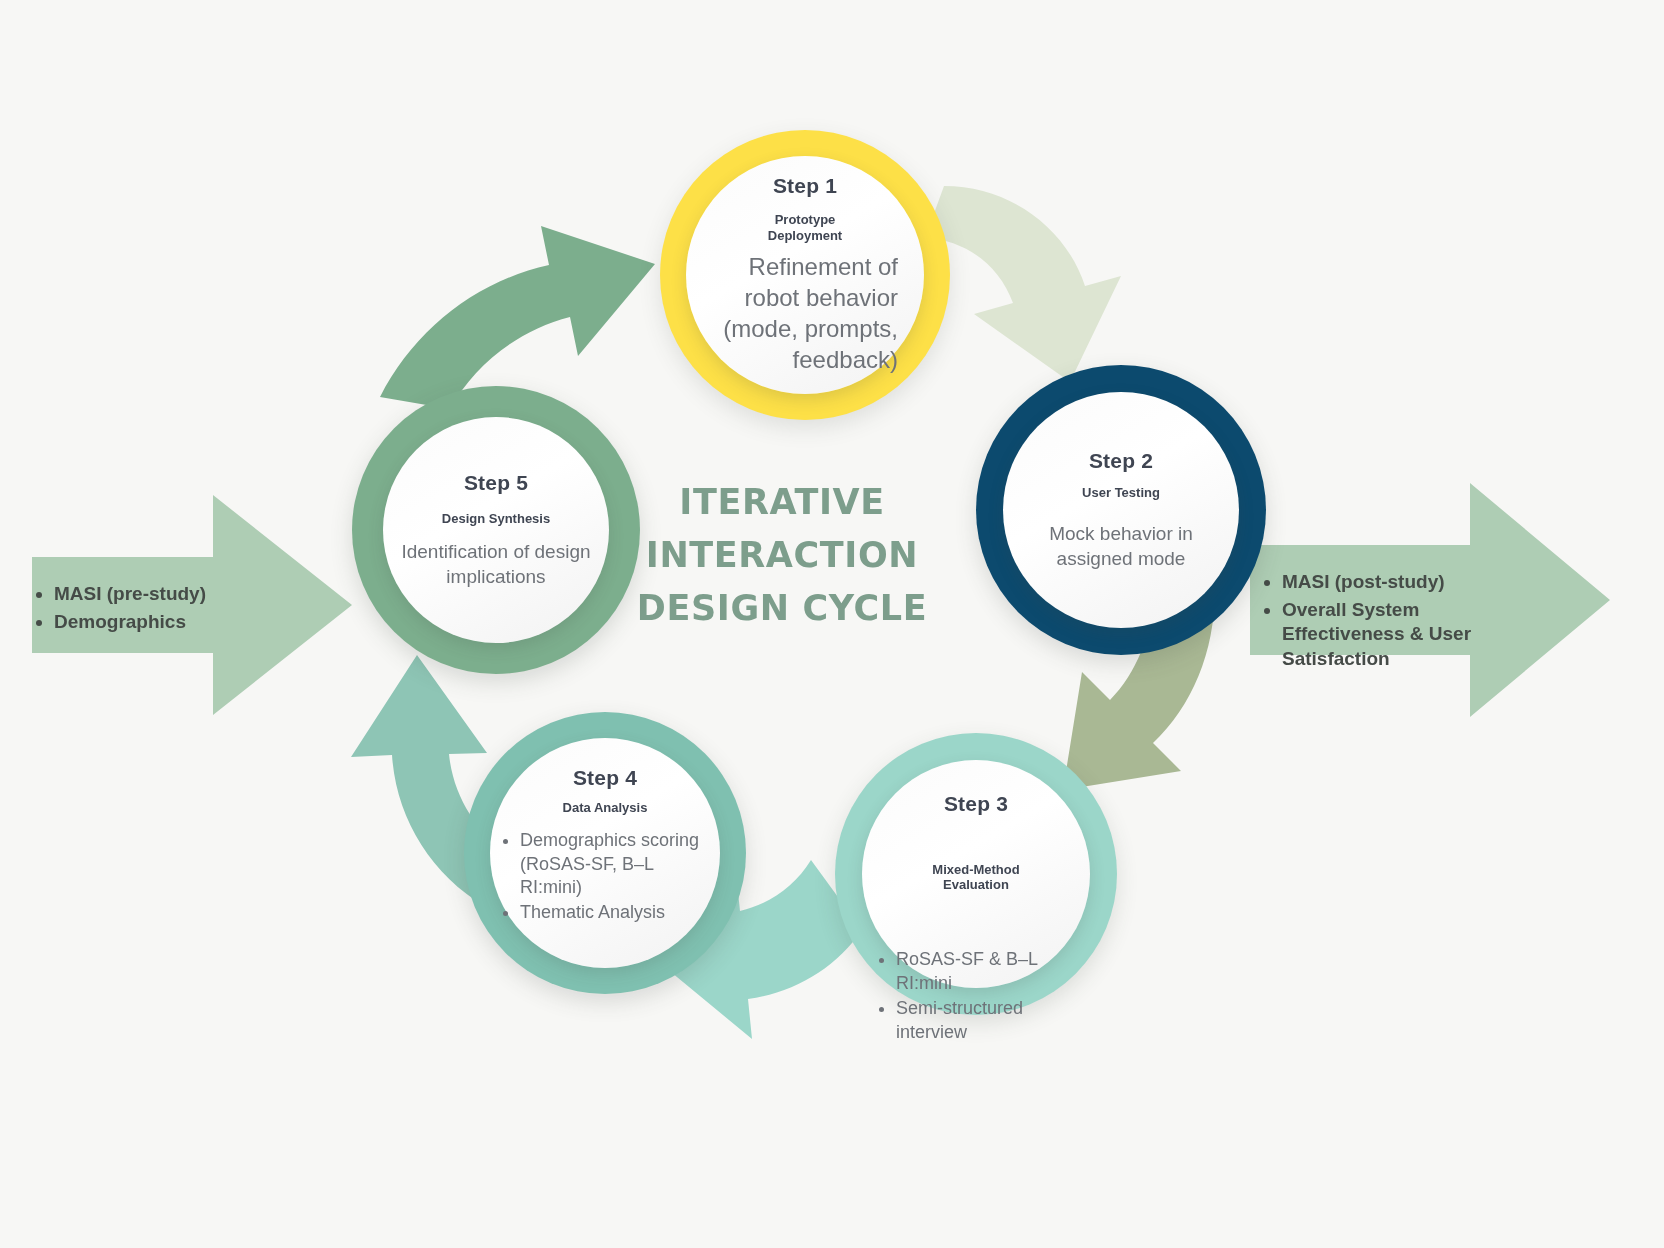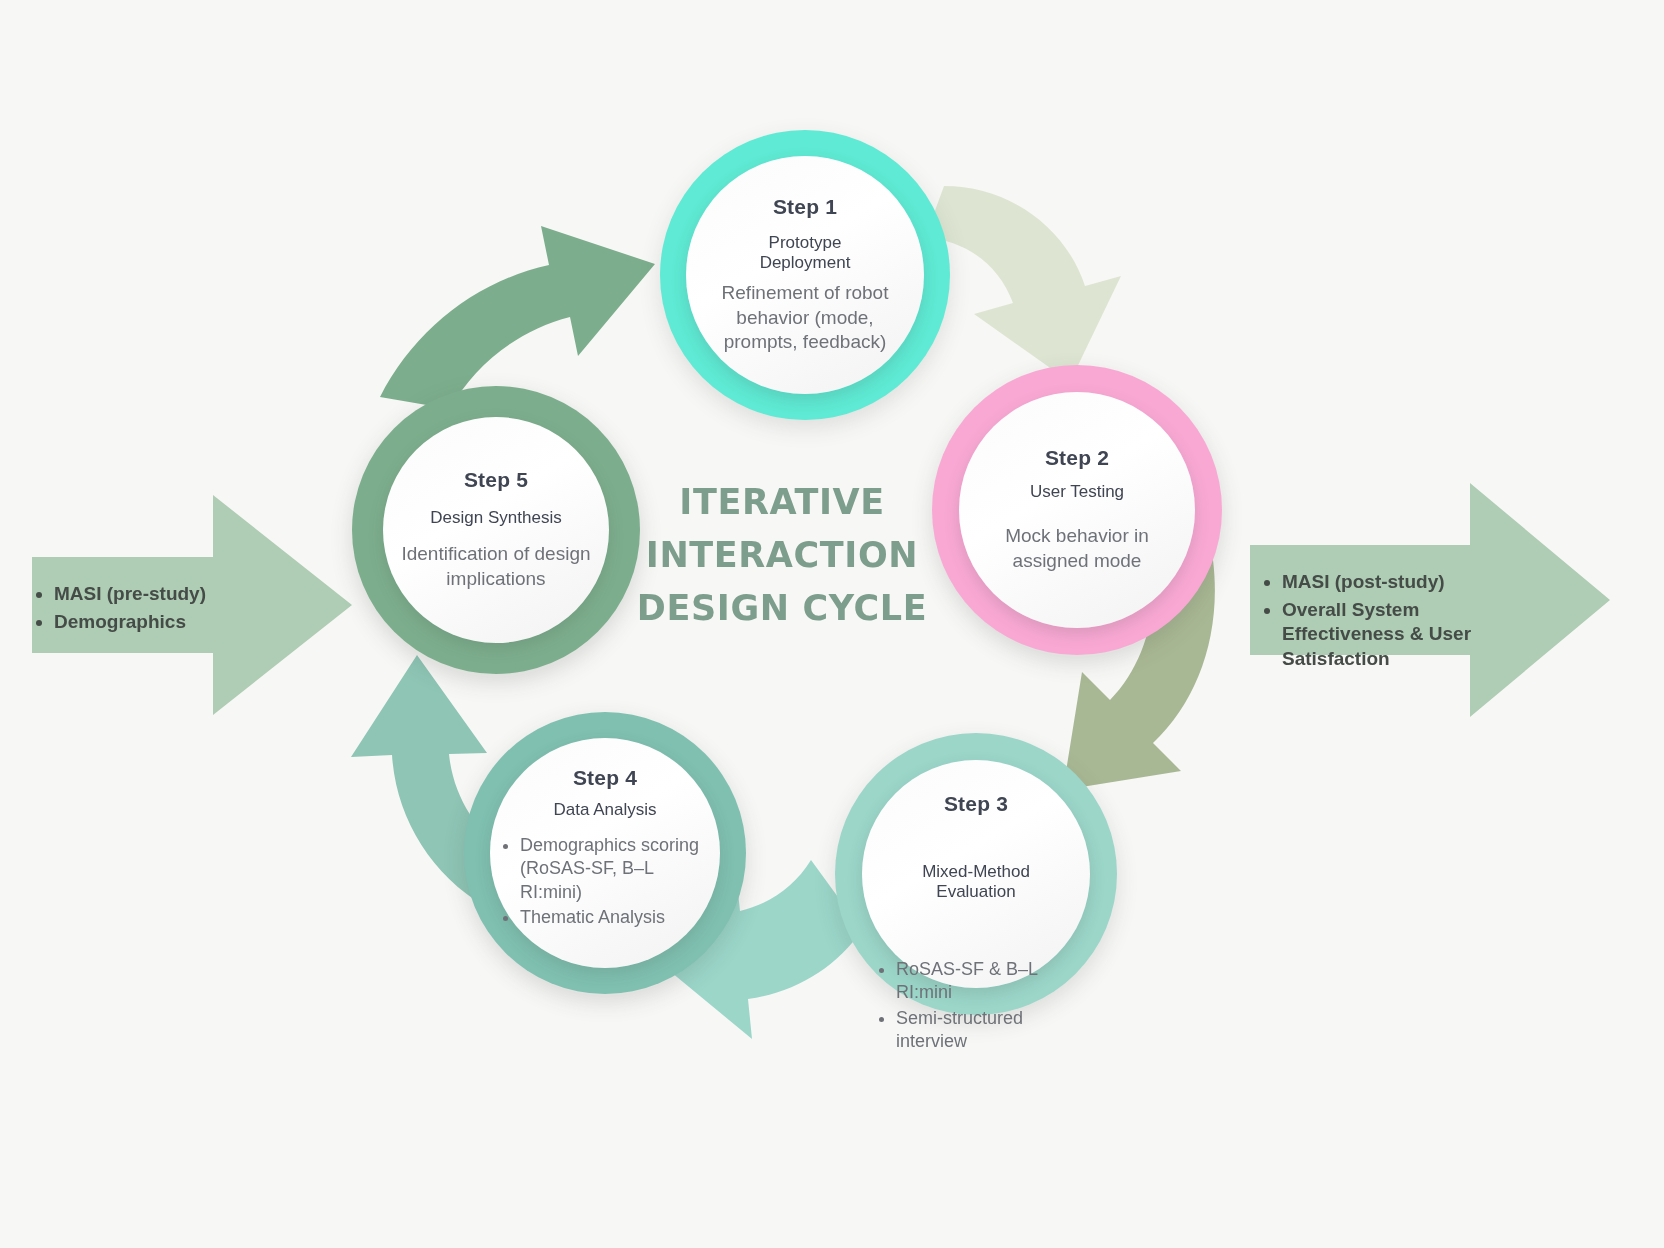--- a/index.html
+++ b/index.html
@@ -41,23 +41,23 @@
     box-sizing: border-box;
     text-align: center;
   }
   .step-num {
     font-weight: bold;
     color: #3f4552;
     font-size: 21px;
     letter-spacing: .2px;
   }
   .step-title {
-    font-weight: normal;
+    font-weight: bold;
     color: #3f4552;
-    font-size: 17px;
+    font-size: 13px;
     line-height: 1.17;
     margin-top: 14px;
   }
   .step-desc {
     color: #6e7278;
     font-size: 19px;
     line-height: 1.30;
     margin-top: 12px;
   }
   .step-list {
@@ -156,33 +156,33 @@
              C 519 330, 475 364, 450 409
              Z" fill="#7cae8d"></path>
   </svg>
 
   <div id="center-title" style="color: rgb(125, 158, 140);">
     <div>ITERATIVE</div>
     <div>INTERACTION</div>
     <div>DESIGN CYCLE</div>
   </div>
 
-  <div class="node" style="left:660px; top:130px; width:290px; height:290px; background:#5eead4;
+  <div class="node" style="left:660px; top:130px; width:290px; height:290px; background:#fde047;
               box-shadow: 0 8px 22px rgba(60,70,60,0.13);">
     <div class="inner" style="left:26px; top:26px; width:238px; height:238px; padding:0 26px;">
       <div class="step-num">Step 1</div>
       <div class="step-title">
         <div>Prototype</div>
         <div>Deployment</div>
       </div>
-      <div class="step-desc" style="margin-top:8px; font-size:19px;">Refinement of robot behavior (mode, prompts, feedback)</div>
-    </div>
-  </div>
-
-  <div class="node" style="left:932px; top:365px; width:290px; height:290px; background:#f9a8d4;
+      <div class="step-desc" style="margin-top:8px; font-size:24px;text-align:right;">Refinement of robot behavior (mode, prompts, feedback)</div>
+    </div>
+  </div>
+
+  <div class="node" style="left:976px; top:365px; width:290px; height:290px; background:#0c4a6e;
               box-shadow: 0 8px 22px rgba(60,70,60,0.16);">
     <div class="inner" style="left:27px; top:27px; width:236px; height:236px; padding:0 22px;">
       <div class="step-num">Step 2</div>
       <div class="step-title" style="margin-top:12px;">User Testing</div>
       <div class="step-desc" style="margin-top:22px;">Mock behavior in assigned mode</div>
     </div>
   </div>
 
   <div class="node" style="left:835px; top:733px; width:282px; height:282px; background:#9bd6c9;
               box-shadow: 0 8px 22px rgba(60,70,60,0.14);">

